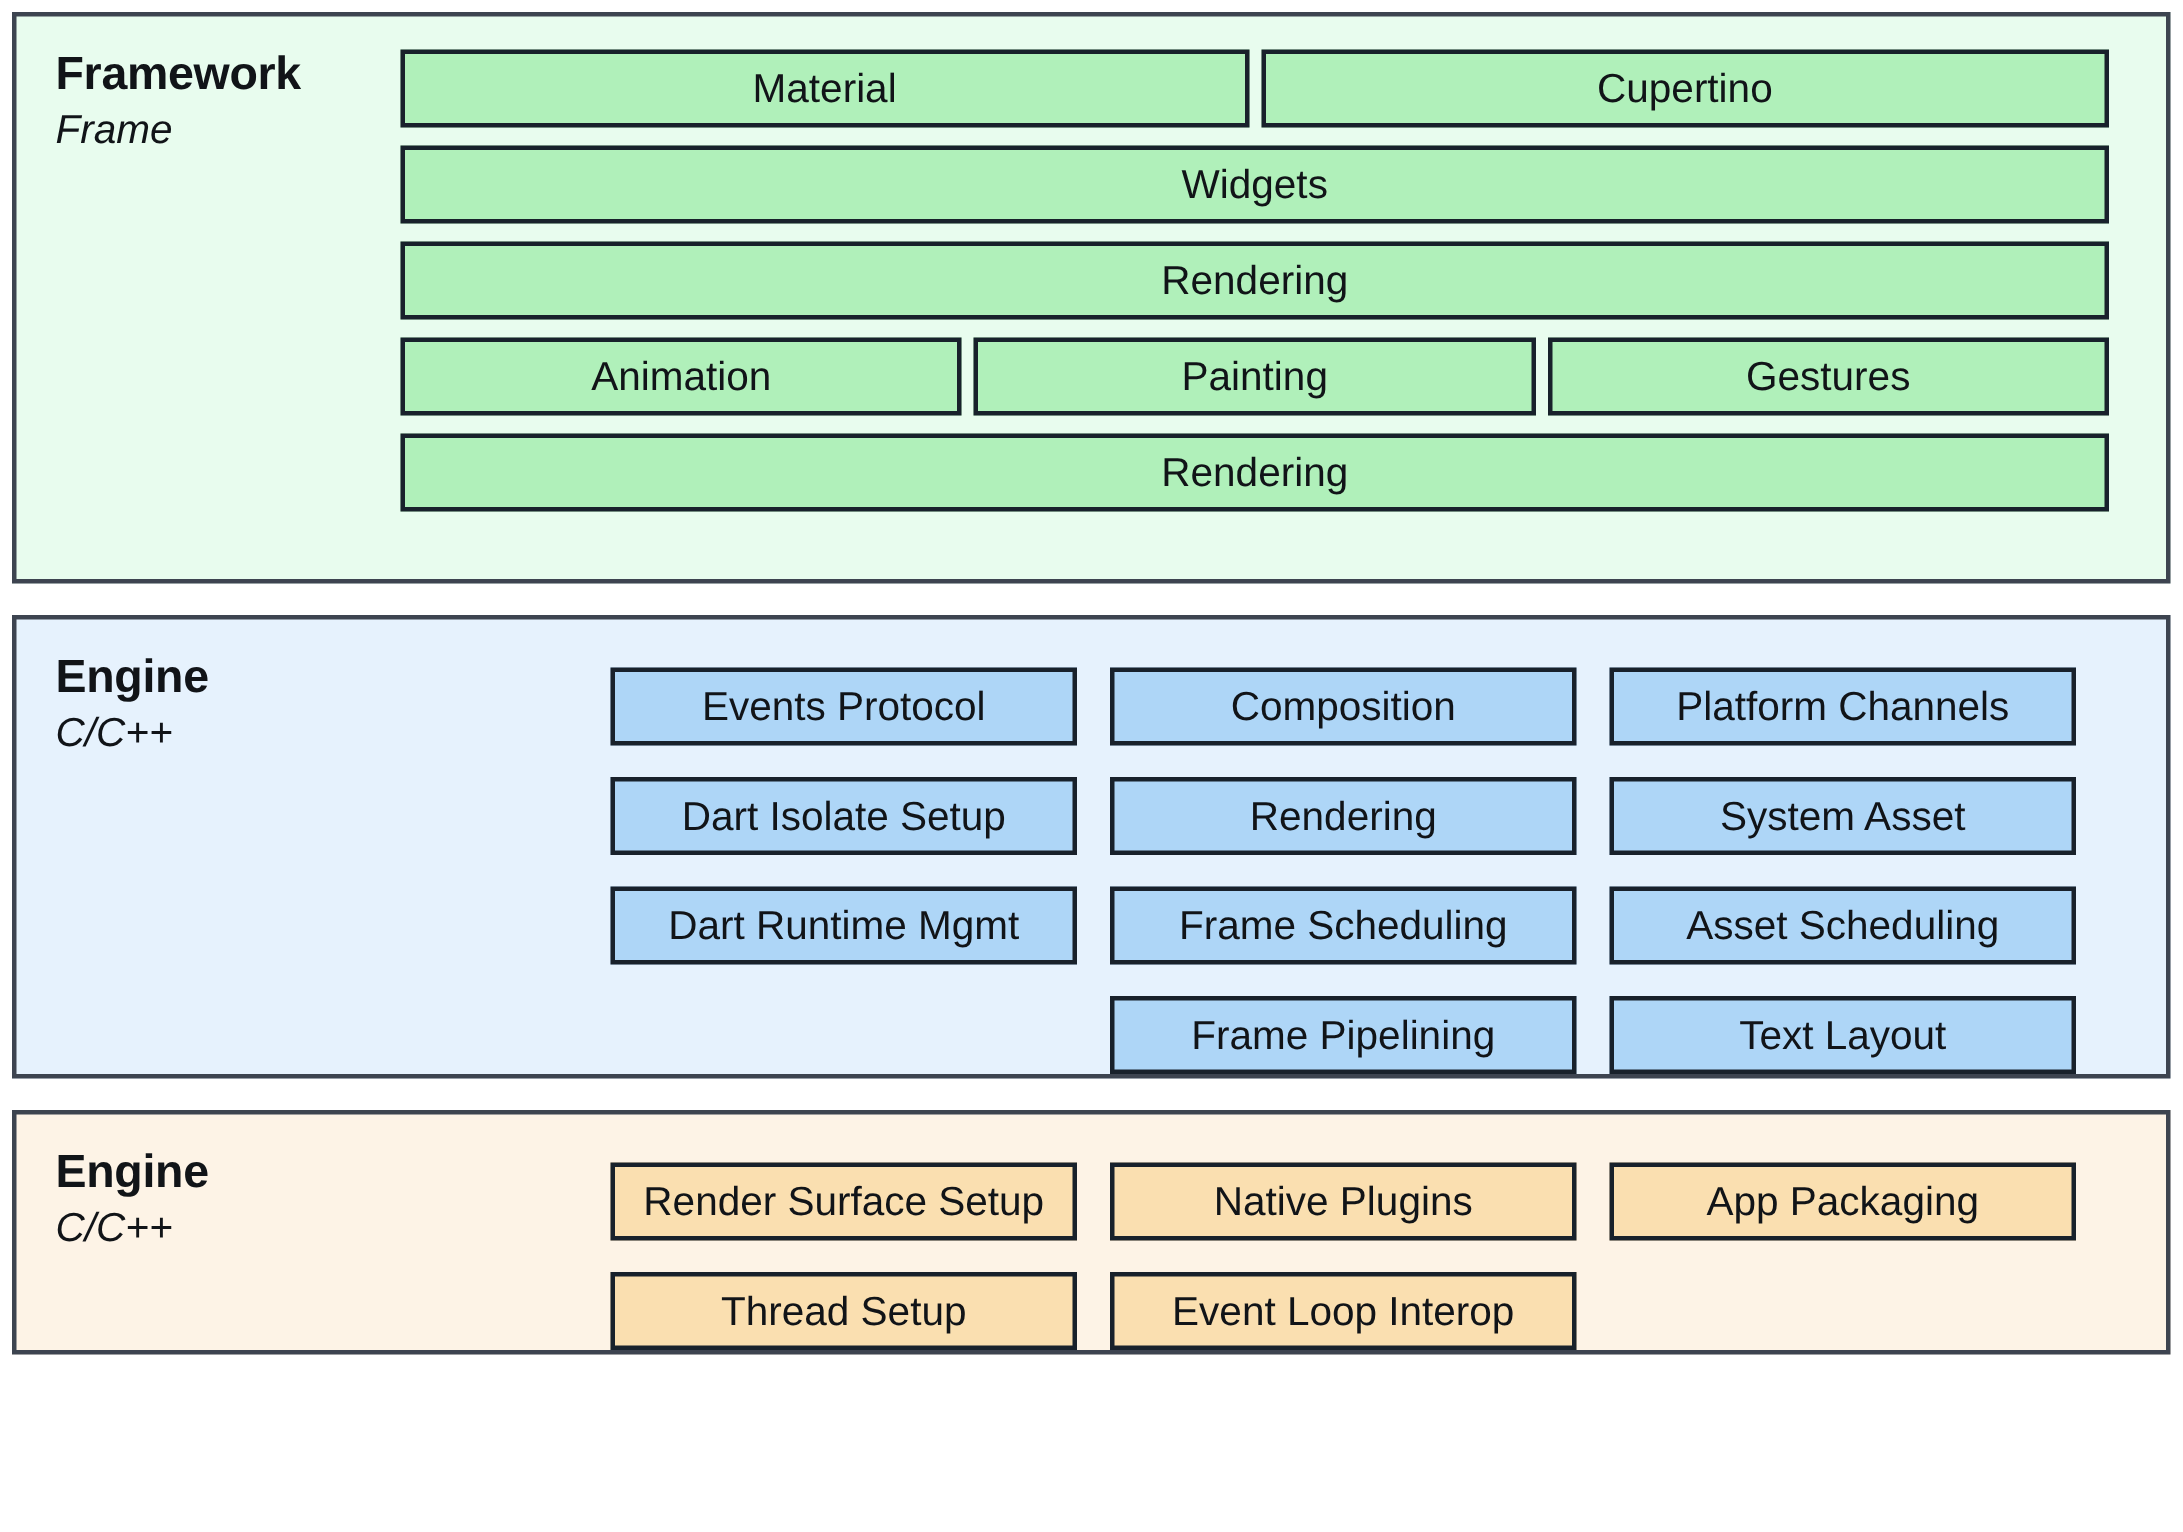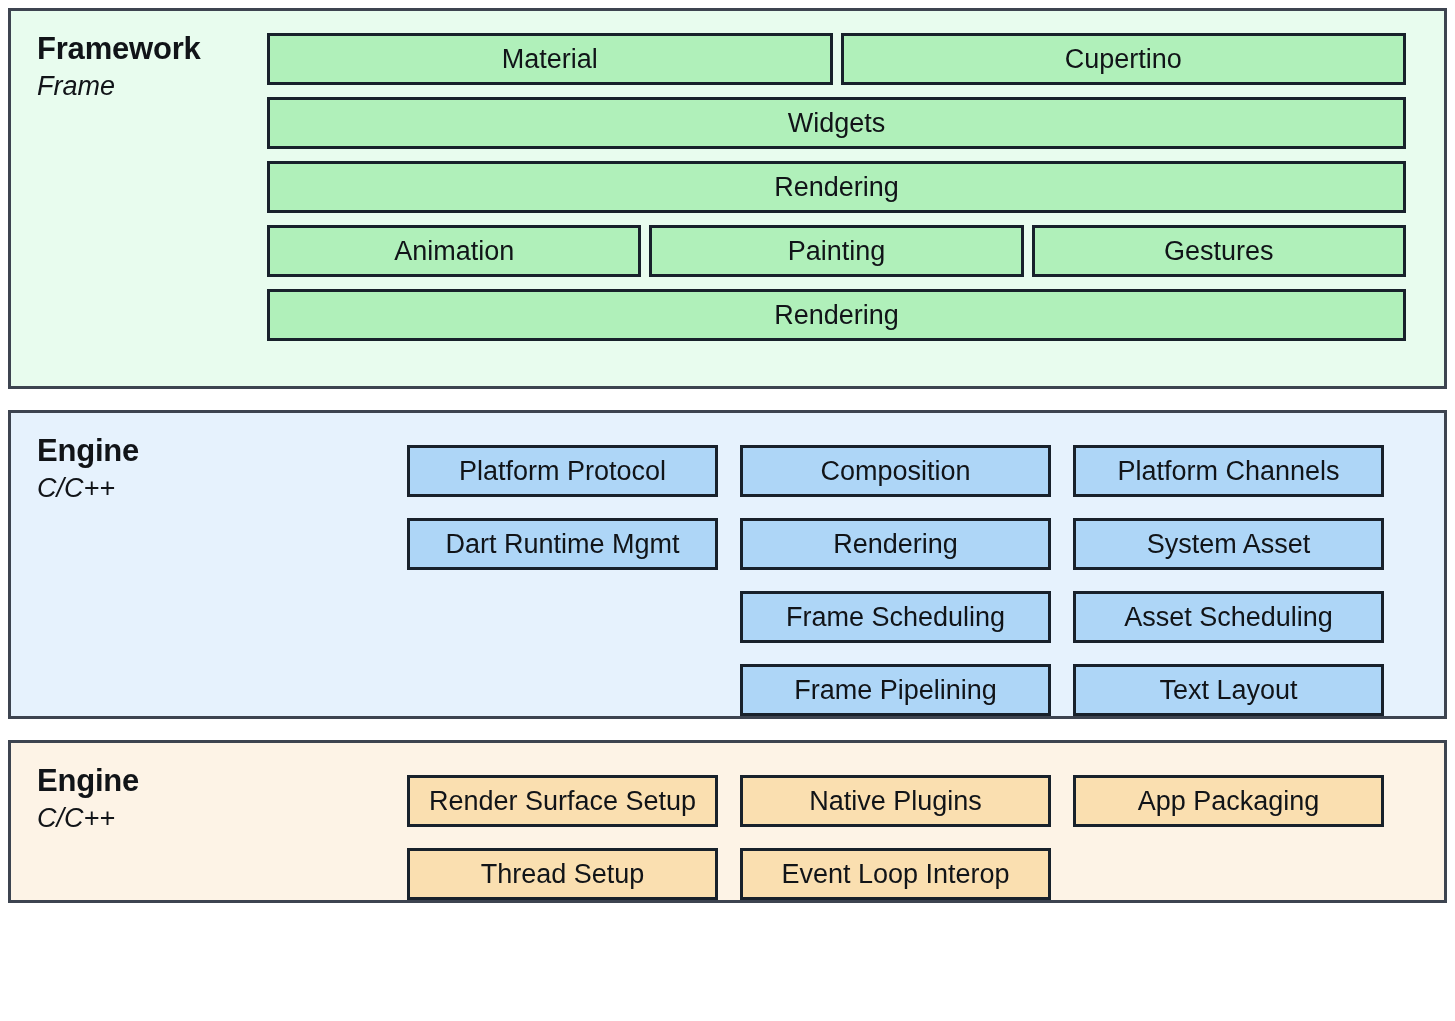--- a/index.html
+++ b/index.html
@@ -166,21 +166,22 @@
   </section>
 
   <section class="layer engine">
     <div class="layer-titles">
       <div class="layer-title">Engine</div>
       <div class="layer-subtitle">C/C++</div>
     </div>
 
     <div class="col-grid">
       <div class="col">
-        <div class="node blue">Platform Protocol</div>
+        <div class="node blue">Events Protocol</div>
+        <div class="node blue">Dart Isolate Setup</div>
         <div class="node blue">Dart Runtime Mgmt</div>
       </div>
       <div class="col">
         <div class="node blue">Composition</div>
         <div class="node blue">Rendering</div>
         <div class="node blue">Frame Scheduling</div>
         <div class="node blue">Frame Pipelining</div>
       </div>
       <div class="col">
         <div class="node blue">Platform Channels</div>

